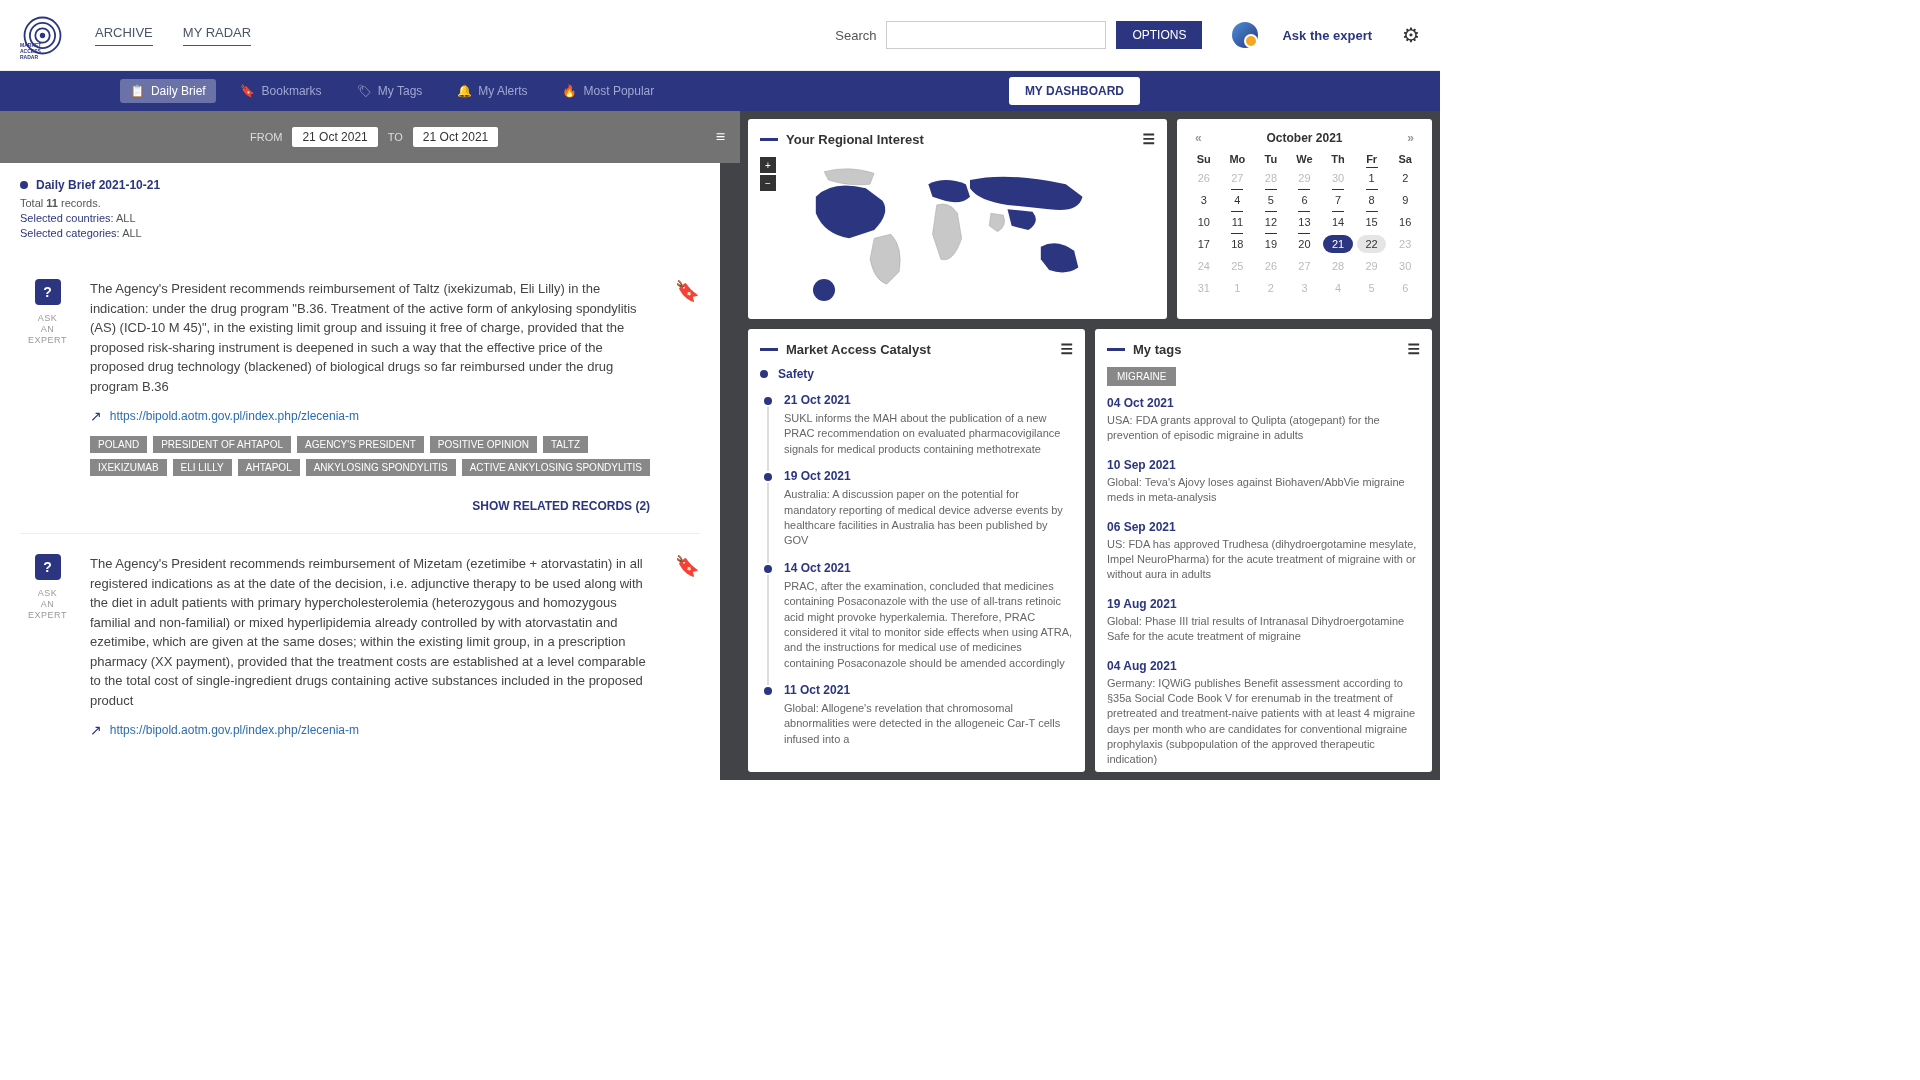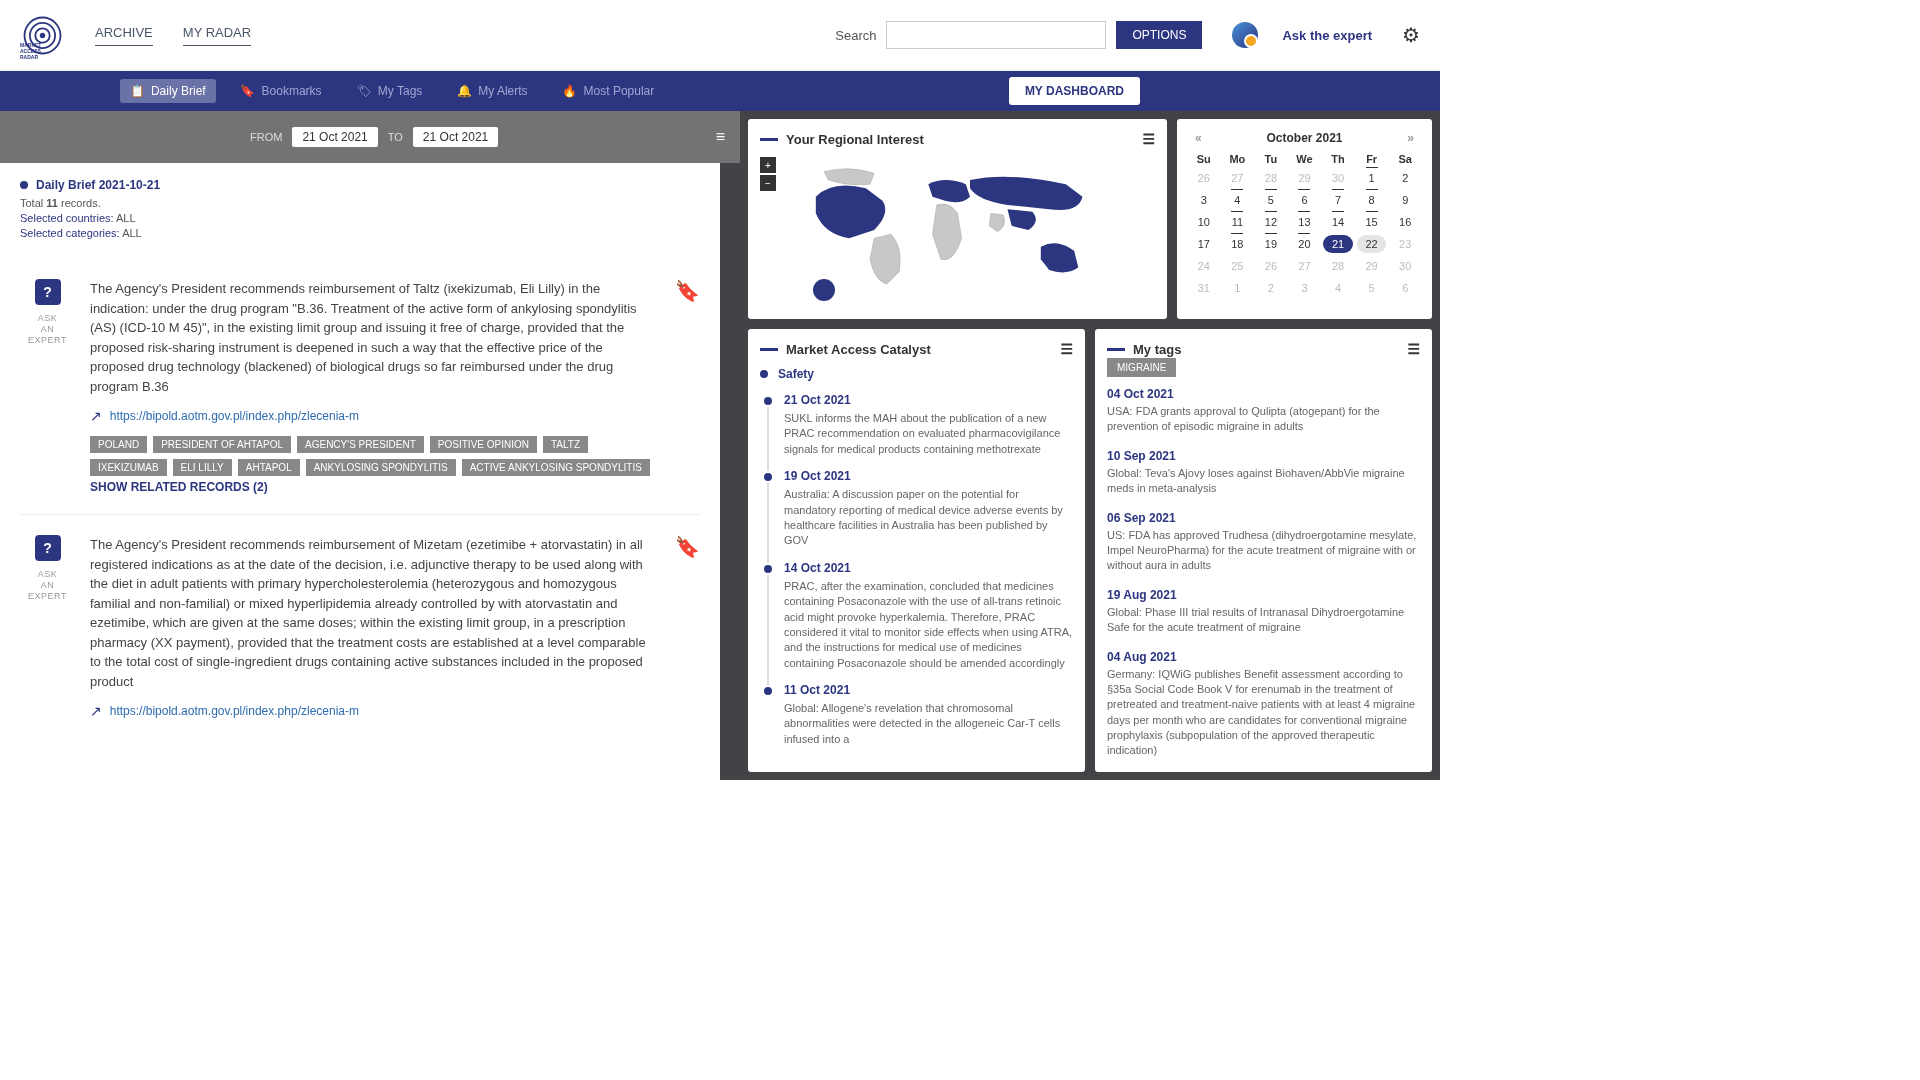--- a/index.html
+++ b/index.html
@@ -40,21 +40,21 @@
 .ask-box { width:55px; text-align:center; }
 .ask-icon { width:26px; height:26px; background:#2c3580; border-radius:4px; margin:0 auto; color:#fff; display:flex; align-items:center; justify-content:center; font-weight:bold; font-size:14px; position:relative; }
 .ask-icon::after { content:''; position:absolute; bottom:-5px; left:8px; border:5px solid transparent; border-top-color:#2c3580; }
 .ask-text { font-size:9px; color:#999; margin-top:8px; line-height:1.2; letter-spacing:0.5px; }
 .record-body { flex:1; }
 .record-text { font-size:13px; color:#444; line-height:1.5; }
 .record-link { display:flex; align-items:center; gap:8px; margin-top:12px; color:#2c6cb0; font-size:12px; }
 .link-icon { color:#2c3580; font-size:14px; }
 .tags { display:flex; flex-wrap:wrap; gap:6px; margin-top:12px; }
 .tag { background:#888; color:#fff; font-size:10px; padding:3px 8px; }
-.related { color:#2c3580; font-weight:700; font-size:12px; margin-top:4px; cursor:pointer; }
+.related { text-align:right; color:#2c3580; font-weight:700; font-size:12px; margin-top:23px; cursor:pointer; }
 .bookmark { color:#2c3580; font-size:20px; margin-left:10px; }
 .right-col { width:700px; display:flex; flex-direction:column; gap:10px; padding:8px; background:#424347; overflow:hidden; }
 .right-row { display:flex; gap:10px; }
 .panel { background:#fff; border-radius:3px; padding:12px; }
 .panel-head { display:flex; align-items:center; justify-content:space-between; font-weight:700; color:#333; font-size:13px; }
 .panel-head .line { width:18px; height:3px; background:#2c3580; margin-right:8px; }
 .panel-head-left { display:flex; align-items:center; }
 .sliders { font-size:14px; color:#333; }
 .map-panel { flex:1; height:200px; position:relative; }
 .map-svg { width:100%; height:150px; margin-top:8px; }
@@ -330,21 +330,21 @@
       </div>
 
       <div class="panel tags-panel scrollbar">
         <div class="panel-head">
           <div class="panel-head-left">
               <div class="line"></div>
               <span>My tags</span>
             </div>
           <span class="sliders">☰</span>
         </div>
-        <div style="margin-top:1px">
+        <div style="margin-top:10px">
           <span class="mytag-chip">MIGRAINE</span>
         </div>
         <div id="mytags-items">
             <div class="mytag-item">
               <div class="mytag-date">04 Oct 2021</div>
               <div class="mytag-text">USA: FDA grants approval to Qulipta (atogepant) for the prevention of episodic migraine in adults</div>
             </div>
             <div class="mytag-item">
               <div class="mytag-date">10 Sep 2021</div>
               <div class="mytag-text">Global: Teva's Ajovy loses against Biohaven/AbbVie migraine meds in meta-analysis</div>

